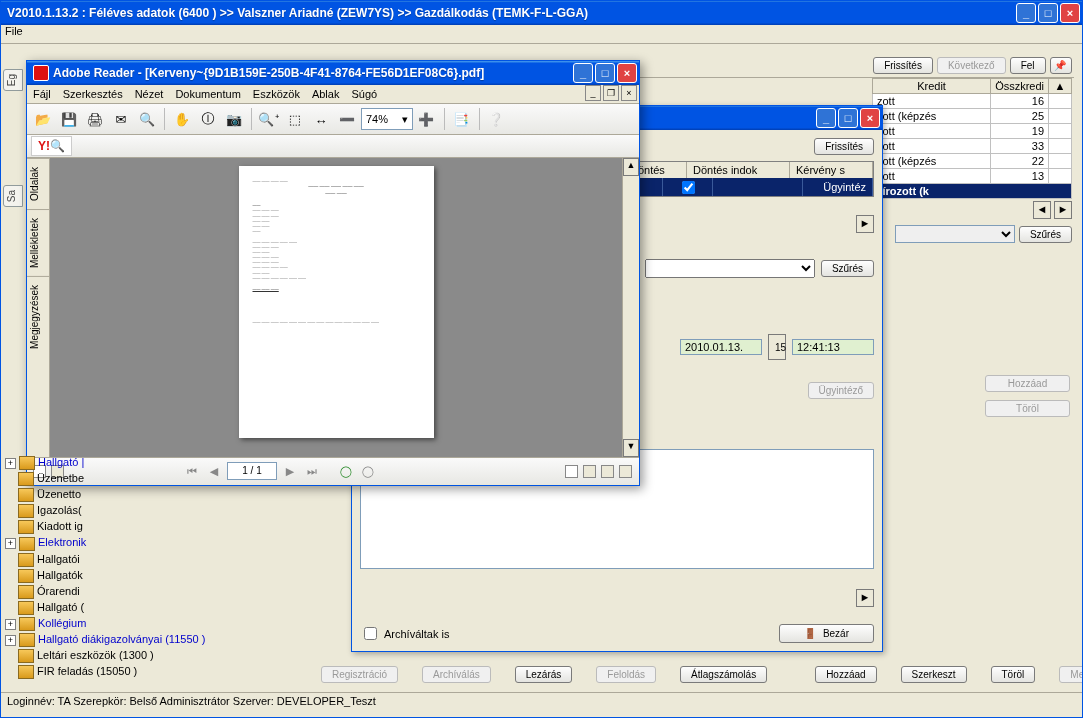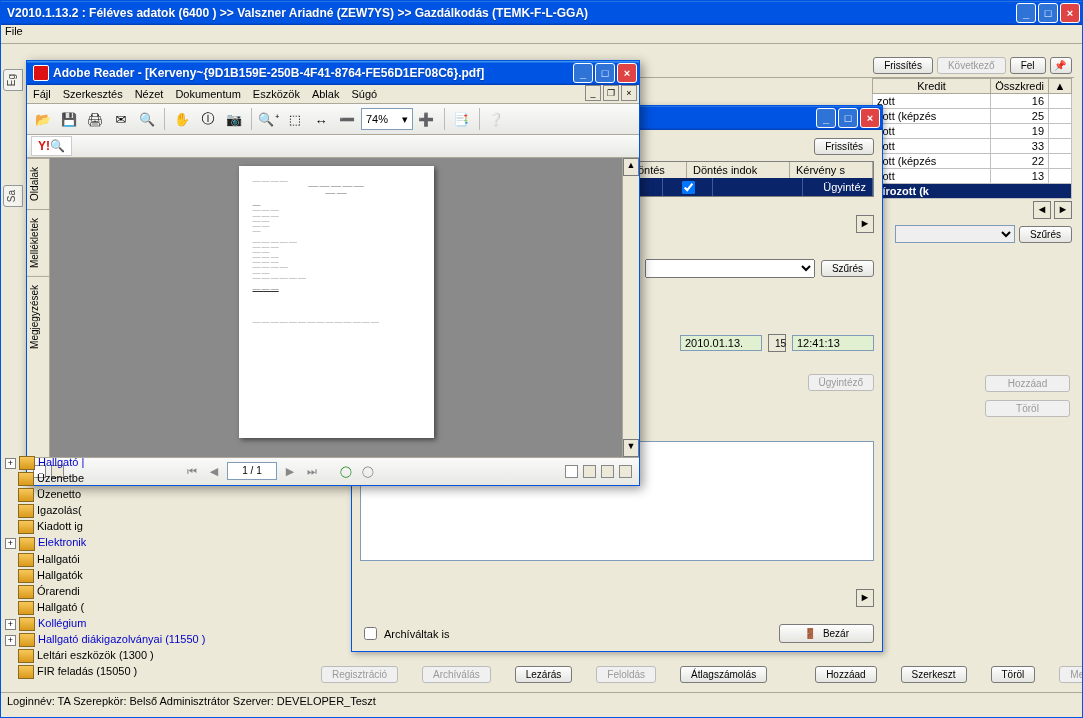--- a/index.html
+++ b/index.html
@@ -44,21 +44,21 @@
 .middle-dialog .titlebar{font-size:11px}
 .mid-body{padding:8px;position:relative;height:calc(100% - 24px);box-sizing:border-box}
 .mid-top{display:flex;justify-content:flex-end;gap:6px;margin-bottom:6px}
 .mid-table-head{display:flex;background:#ece9d8;border:1px solid #808080;border-bottom:none}
 .mid-table-head div{border-right:1px solid #aca899;padding:2px 6px;font-size:11px}
 .mid-row{display:flex;background:#0a246a;color:#fff;height:18px;border:1px solid #808080;border-top:none;align-items:center}
 .mid-row div{border-right:1px solid #3a5a9a;padding:1px 6px;font-size:11px;height:100%;box-sizing:border-box;display:flex;align-items:center;justify-content:center}
 .mid-filter{display:flex;justify-content:flex-end;margin-top:26px;gap:6px;align-items:center}
 .mid-date{display:flex;gap:6px;margin-top:56px;justify-content:flex-end;align-items:center}
 .mid-date input{border:1px solid #7f9db9;padding:1px 4px;font-size:11px;width:72px;background:#e0f0d0}
-.mid-date .calbtn{width:18px;height:18px;border:1px solid #7a7a7a;background:#ece9d8;cursor:pointer;font-size:10px}
+.mid-date .calbtn{width:18px;height:26px;border:1px solid #7a7a7a;background:#ece9d8;cursor:pointer;font-size:10px}
 .mid-ugy{margin-top:22px;text-align:right}
 .mid-textarea{margin-top:50px;height:120px;border:1px solid #7f9db9;background:#fff;width:100%;resize:none;box-sizing:border-box}
 .mid-bottom{position:absolute;left:8px;right:8px;bottom:8px;display:flex;align-items:center;justify-content:space-between}
 .checkbox{display:flex;align-items:center;gap:4px;font-size:11px}
 .checkbox input{width:13px;height:13px}
 
 .side-actions{position:absolute;right:12px;top:350px;display:flex;flex-direction:column;gap:8px}
 .side-actions .btn{width:85px;text-align:center}
 
 .adobe-window{position:absolute;left:25px;top:35px;width:612px;height:424px;background:#ece9d8;border:1px solid #0054e3;box-shadow:3px 3px 10px rgba(0,0,0,.4)}

